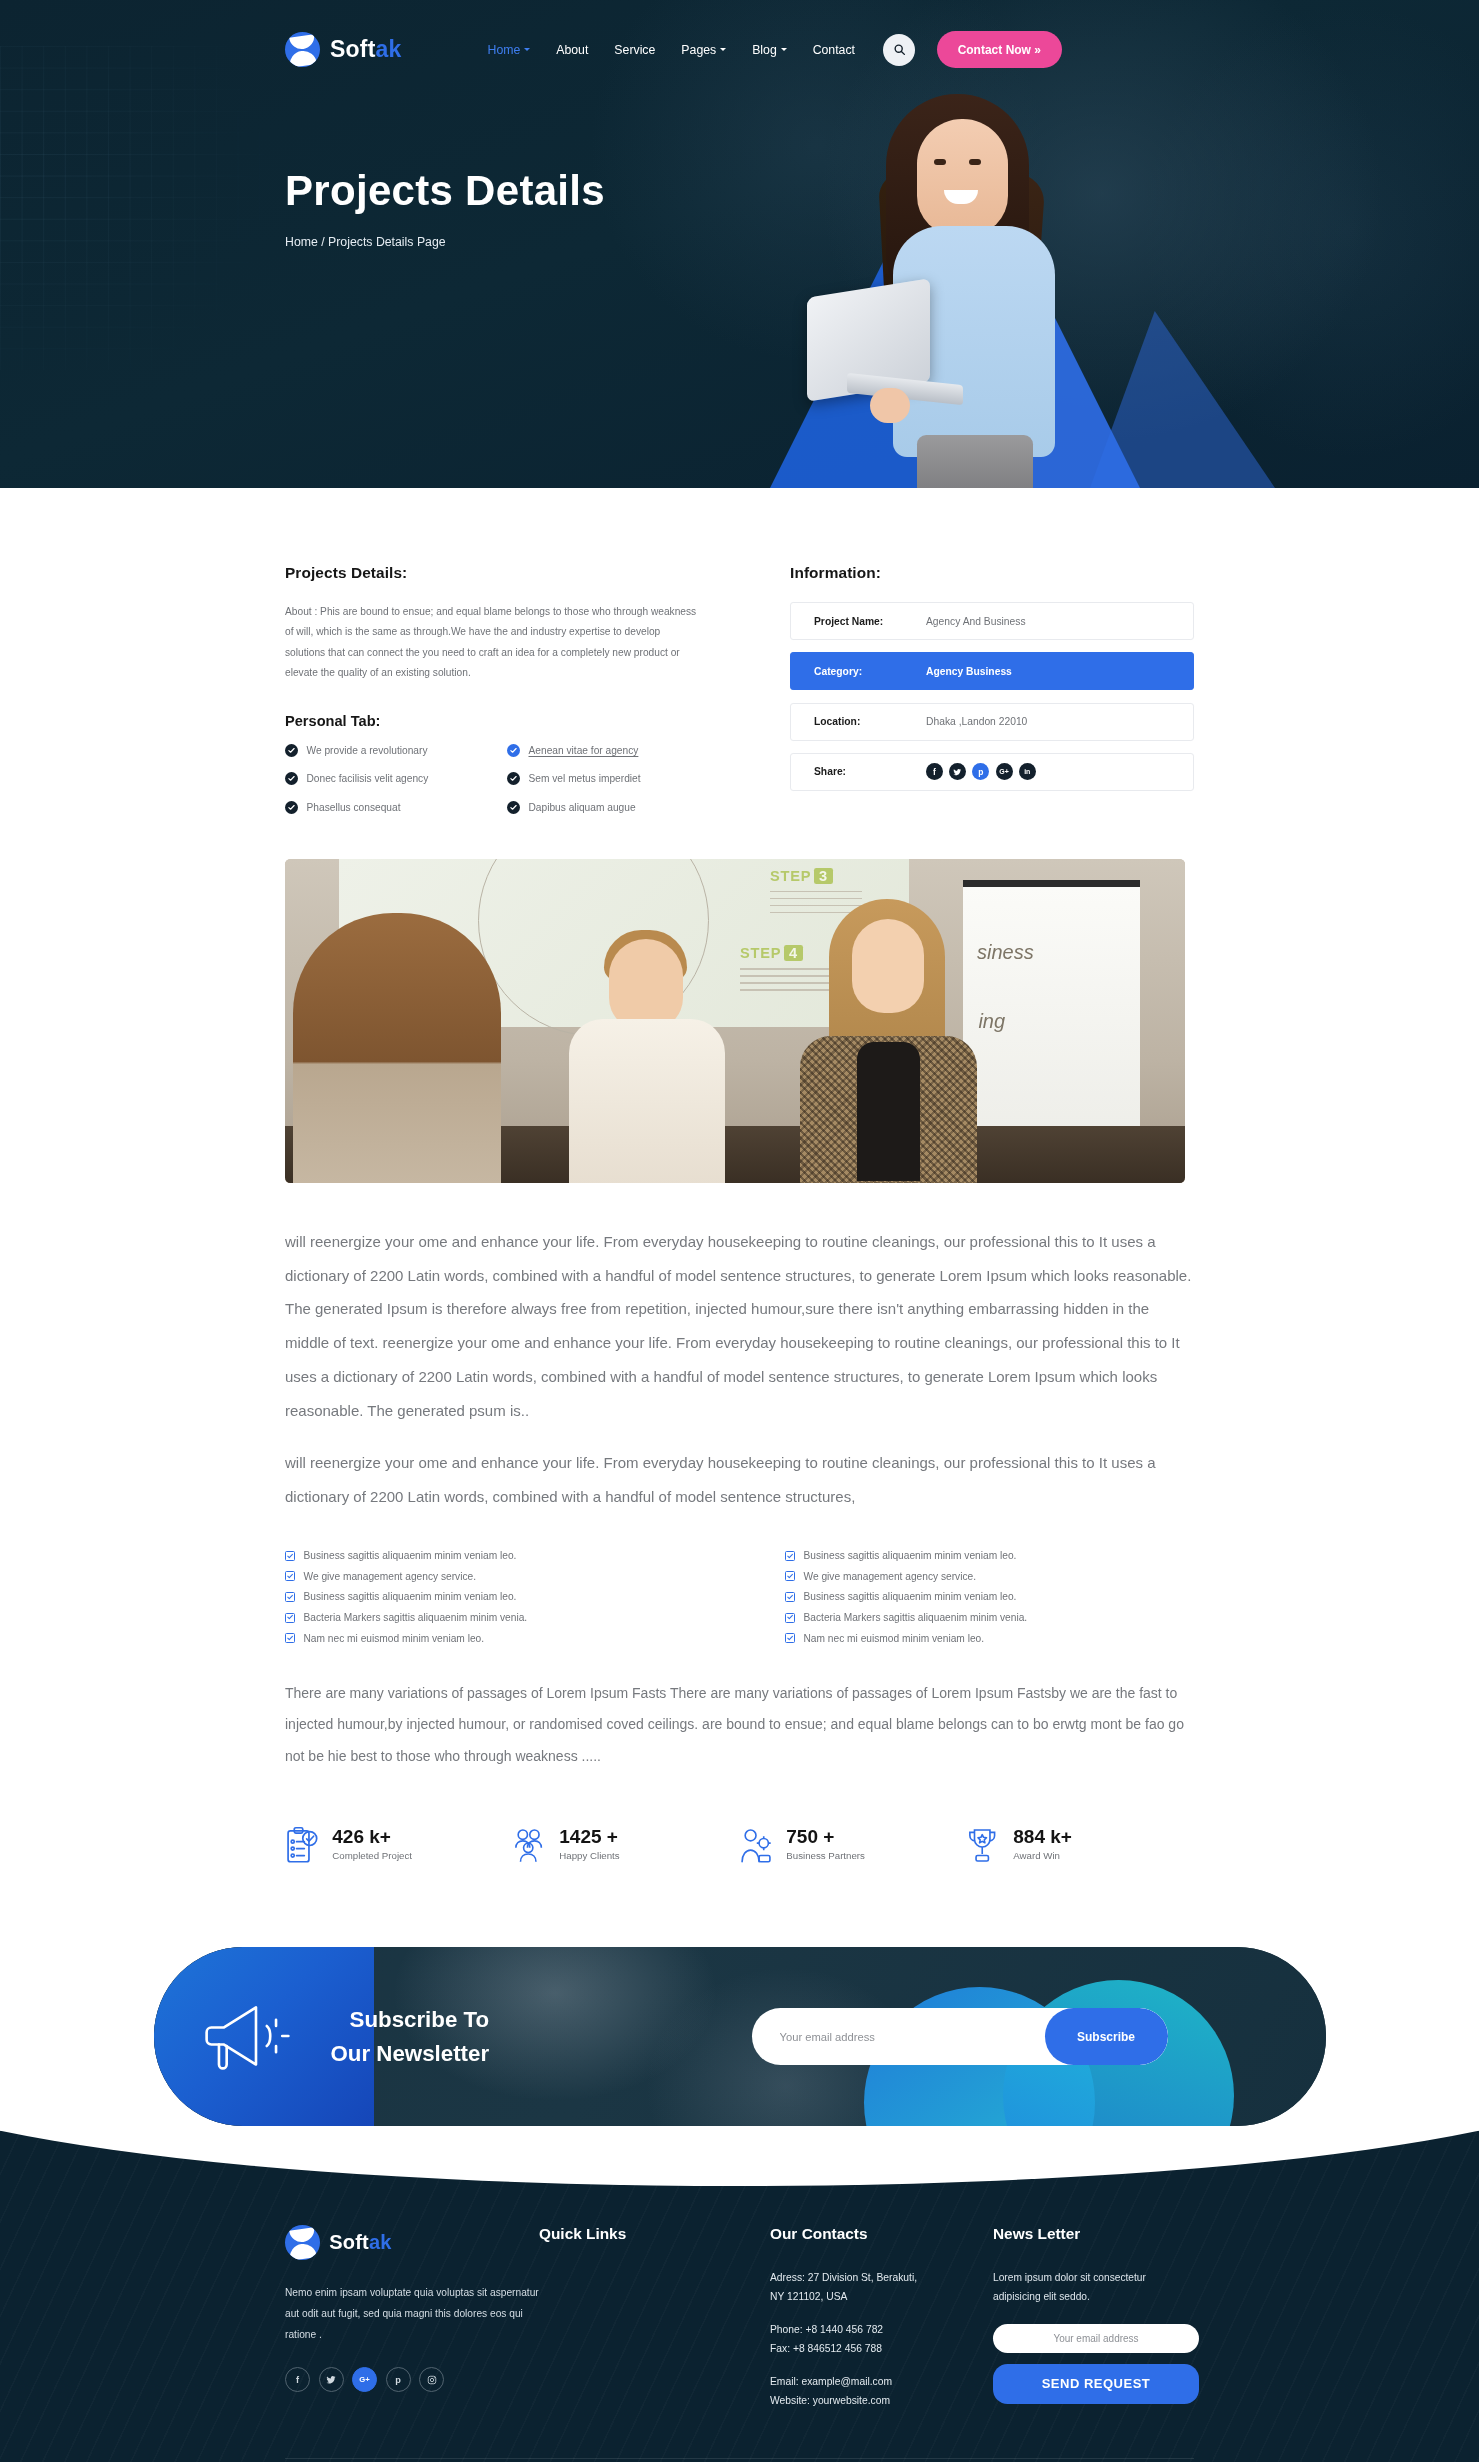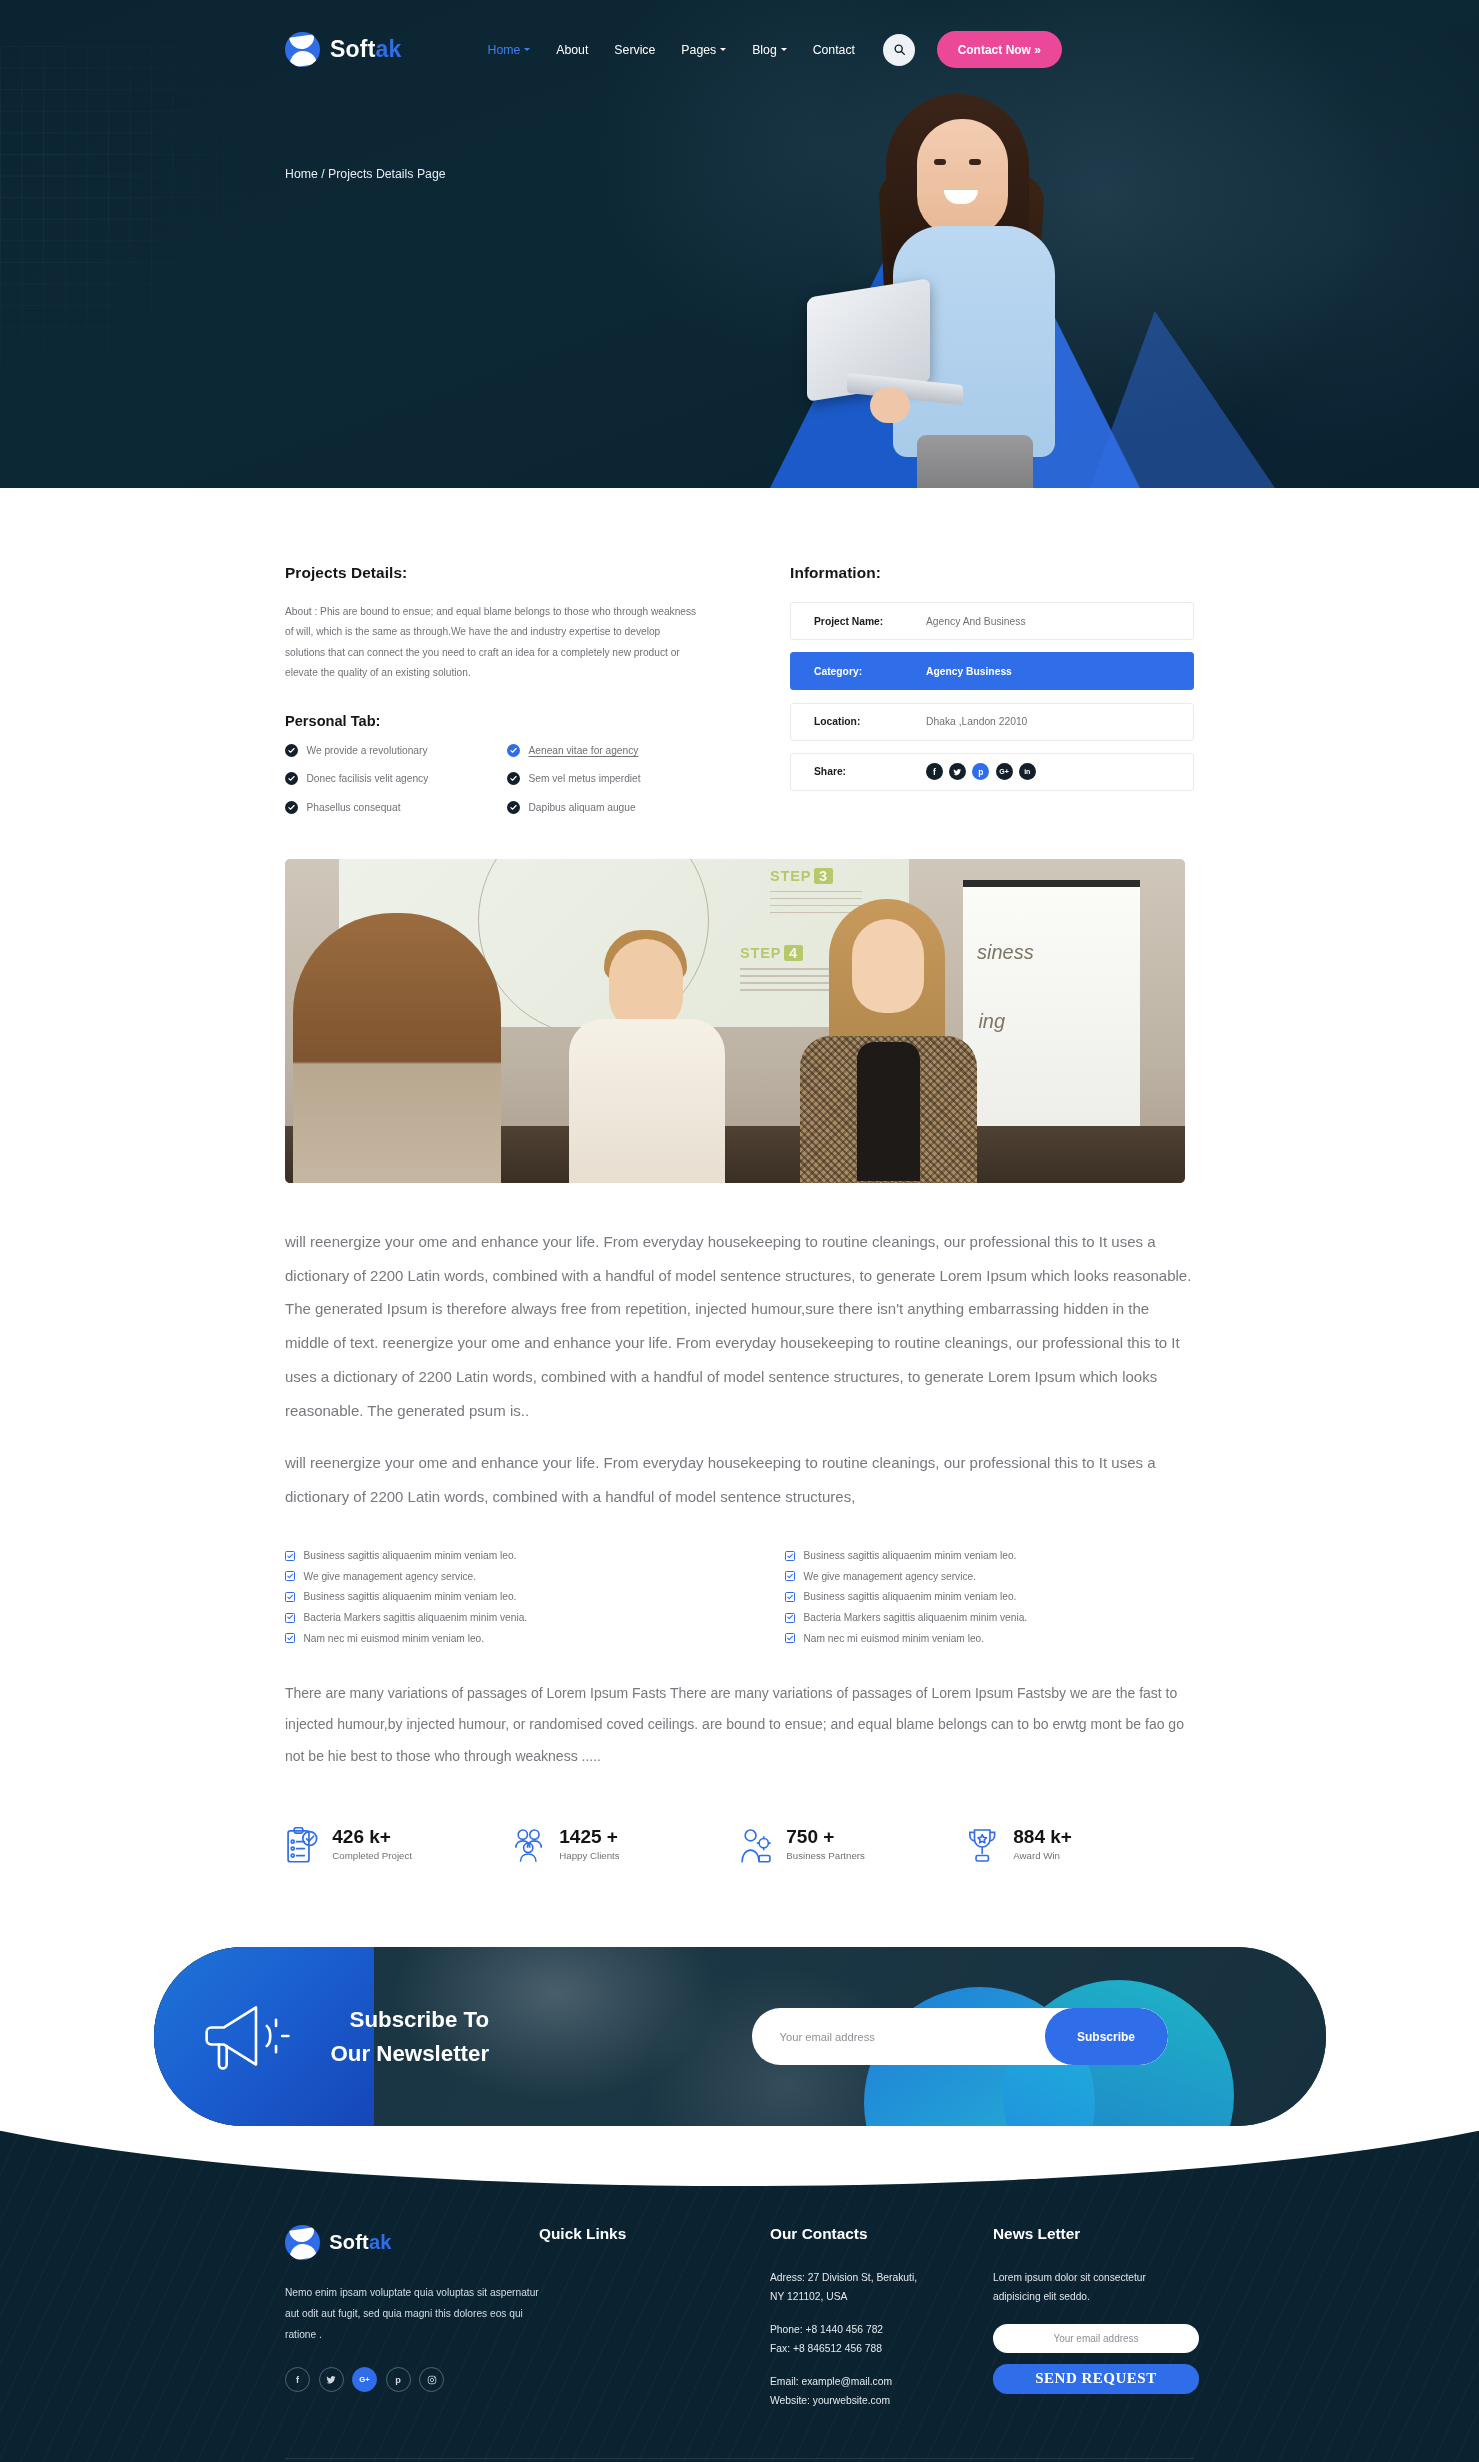--- a/index.html
+++ b/index.html
@@ -371,23 +371,23 @@
   .f-contact-block { font-size: 10.3px; line-height: 1.78; color: #e3eaef; }
   .f-contact-block + .f-contact-block { margin-top: 15.4px; }
   .f-news-copy { font-size: 10.2px; line-height: 1.85; color: #dde5eb; }
   .f-news-input {
     margin-top: 17px; width: 206px; height: 29px; border-radius: 14.6px; border: none;
     background: #fff; text-align: center; font-size: 10px; color: #7a7d82; outline: none;
     font-family: "Liberation Sans", sans-serif;
   }
   .f-news-input::placeholder { color: #8e9196; }
   .f-news-btn {
-    margin-top: 10.8px; width: 206px; height: 30px; border-radius: 14.6px; border: none;
-    background: #2f6ee8; color: #fff; font-size: 15px; font-weight: 700;
-    letter-spacing: 0.5px; cursor: pointer; font-family: Liberation Serif, serif;
+    margin-top: 10.8px; width: 206px; height: 40px; border-radius: 14.6px; border: none;
+    background: #2f6ee8; color: #fff; font-size: 13px; font-weight: 700;
+    letter-spacing: 0.5px; cursor: pointer; font-family: Liberation Sans, sans-serif;
   }
   .f-divider { height: 0.8px; background: rgba(255,255,255,.10); margin-top: 48px; }
   .f-bottom {
     display: flex; align-items: center; justify-content: space-between;
     padding: 20px 0 31px; font-size: 10.2px; color: #dbe3e9;
   }
   .f-bottom-links { display: flex; gap: 9px; }
   .f-bottom-links span { cursor: pointer; }
 </style>
 </head>
@@ -449,20 +449,21 @@
       <svg width="13" height="13" viewBox="0 0 24 24" fill="none" stroke="#14202b" stroke-width="2.6">
         <circle cx="10.5" cy="10.5" r="6.5"></circle>
           <line x1="15.5" y1="15.5" x2="21" y2="21" stroke-linecap="round"></line>
       </svg>
     </div>
 
     <button class="nav-cta">Contact Now »</button>
   </nav>
 
   <div class="hero-text">
+    <h1 class="hero-title">Projects Details</h1>
     <div class="hero-crumb">Home / Projects Details Page</div>
   </div>
 </header>
 
 <main class="main">
   <div class="wrap">
 
     <div class="two-col">
 
       <section class="col-left">

